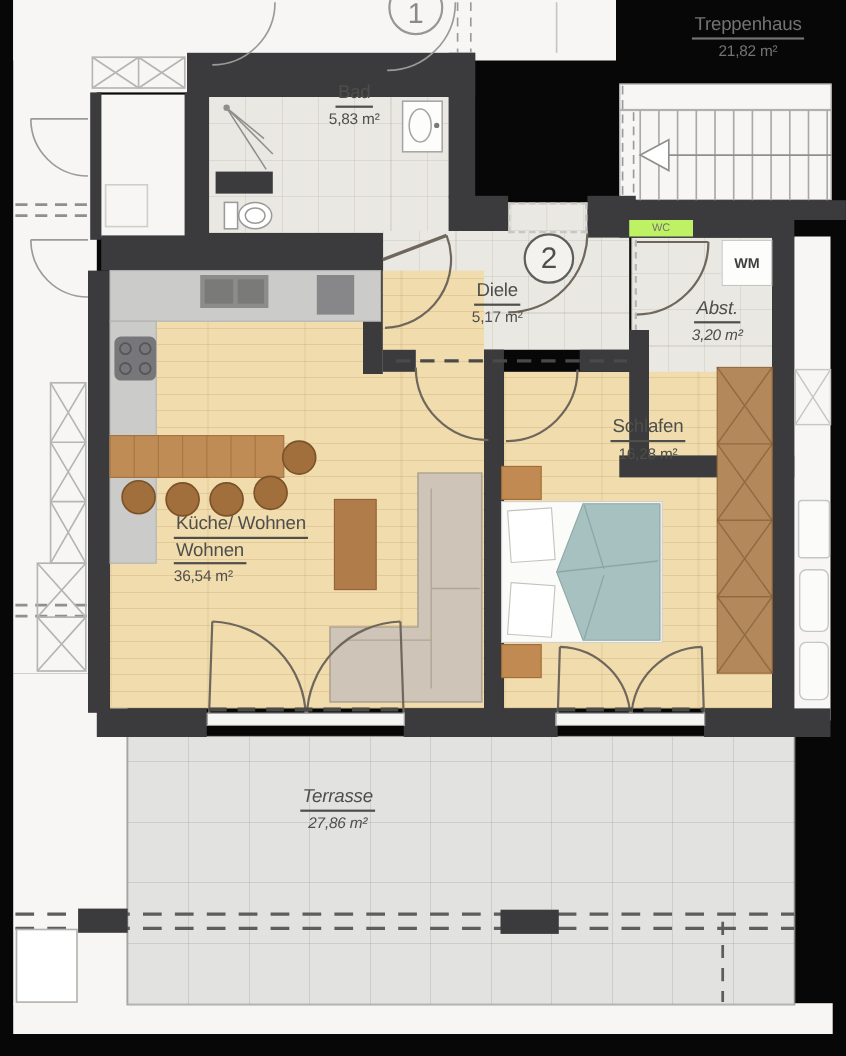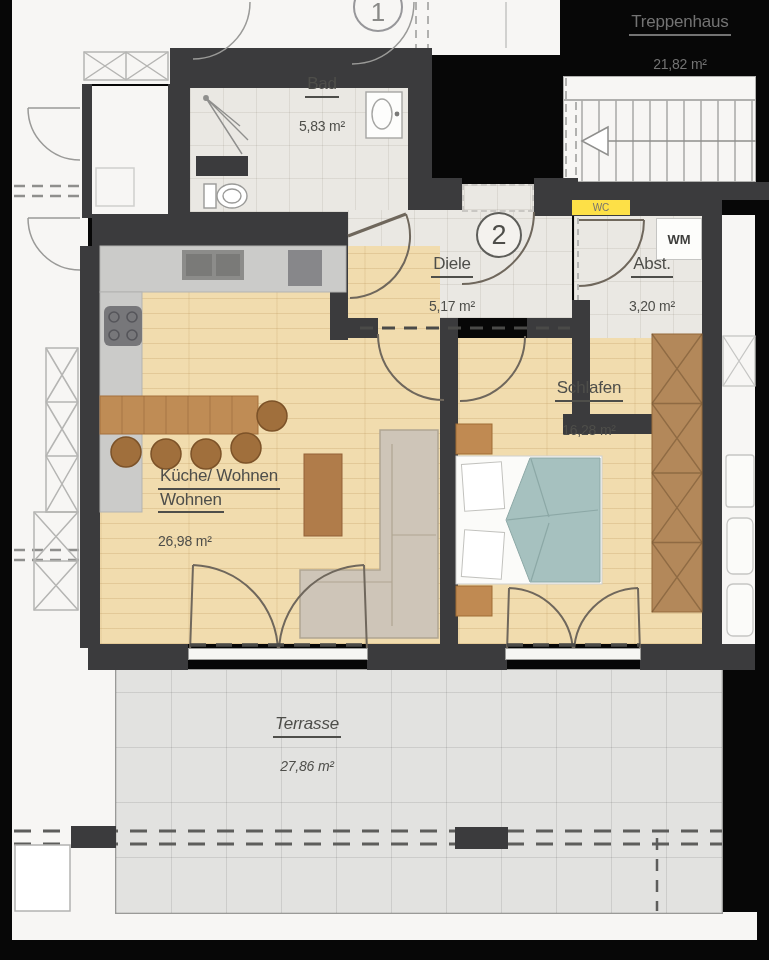--- a/index.html
+++ b/index.html
@@ -13,29 +13,29 @@
   .wood{background-color:#f1dcae;
         background-image:repeating-linear-gradient(0deg,rgba(176,134,72,.22) 0 1px,transparent 1px 15px),
                          repeating-linear-gradient(90deg,rgba(176,134,72,.10) 0 2px,transparent 2px 88px);}
   .terr{background-color:#e2e2e0;outline:1.5px solid #9a9a98;
         background-image:repeating-linear-gradient(0deg,rgba(60,60,60,.13) 0 1px,transparent 1px 55px),
                          repeating-linear-gradient(90deg,rgba(60,60,60,.13) 0 1px,transparent 1px 55px);}
   .wall{position:absolute;background:#3b3b3d;}
   .lbl{position:absolute;text-align:center;line-height:1.22;letter-spacing:-.2px;color:#4e4e4a;z-index:40;}
   .lbl.light{color:#737373;}
   .rn{display:inline-block;border-bottom:2px solid currentColor;padding:0 2px 1px;font-size:17px;}
-  .ra{display:block;font-size:14px;margin-top:20px;}
+  .ra{display:block;font-size:14px;margin-top:2px;}
   .badge{position:absolute;border-radius:50%;display:flex;align-items:center;justify-content:center;z-index:45;}
   #badge2{left:476px;top:212px;width:42px;height:42px;border:2px solid #5e5e5a;background:#f4f2ee;
           color:#4e4e4a;font-size:27px;}
   #badge1{left:353px;top:-18px;width:50px;height:50px;border:2px solid #97979a;background:transparent;
           color:#8a8a88;font-size:26px;align-items:flex-end;padding-bottom:2px;box-sizing:border-box;}
   #wmbox{left:656px;top:218px;width:44px;height:40px;background:#fdfdfb;border:1px solid #c5c5c3;
          display:flex;align-items:center;justify-content:center;font-weight:bold;font-size:13px;color:#3f3f3d;z-index:30;}
-  #wclbl{left:572px;top:200px;width:58px;height:15px;background:#fde047;display:flex;align-items:center;
+  #wclbl{left:572px;top:200px;width:58px;height:15px;background:#bef264;display:flex;align-items:center;
          justify-content:center;font-size:10px;color:#77736e;z-index:30;}
   #niche{left:462px;top:184px;width:72px;height:28px;border:2px dashed #c9c7c3;box-sizing:border-box;z-index:25;}
   #thr1{left:188px;top:648px;width:180px;height:12px;}
   #thr2{left:505px;top:648px;width:136px;height:12px;}
   .thr{position:absolute;background:#f5f5f3;border:1px solid #9b9b99;box-sizing:border-box;z-index:22;}
   .landing{border:1.5px solid #b0b0ae;box-sizing:border-box;}
   svg{position:absolute;left:0;top:0;z-index:20;pointer-events:none;}
   #walls{z-index:15;}
 </style>
 </head>
@@ -252,32 +252,32 @@
     <span class="ra">21,82 m²</span>
   </div>
   <div class="lbl" style="left:270px;top:74px;width:104px;">
     <span class="rn">Bad</span>
     <span class="ra">5,83 m²</span>
   </div>
   <div class="lbl" style="left:400px;top:254px;width:104px;">
     <span class="rn">Diele</span>
     <span class="ra">5,17 m²</span>
   </div>
-  <div class="lbl" style="left:600px;top:254px;width:104px;">
+  <div class="lbl" style="left:600px;top:270px;width:104px;font-style:italic;">
     <span class="rn">Abst.</span>
     <span class="ra">3,20 m²</span>
   </div>
   <div class="lbl" style="left:534px;top:378px;width:110px;">
     <span class="rn">Schlafen</span>
     <span class="ra">16,28 m²</span>
   </div>
   <div class="lbl" style="left:158px;top:466px;width:150px;text-align:left;">
     <span class="rn">Küche/ Wohnen</span><br>
     <span class="rn">Wohnen</span>
-    <span class="ra">26,98 m²</span>
+    <span class="ra">36,54 m²</span>
   </div>
   <div class="lbl" style="left:252px;top:714px;width:110px;font-style:italic;">
     <span class="rn">Terrasse</span>
     <span class="ra">27,86 m²</span>
   </div>
 
   <div class="badge" id="badge2">2</div>
   <div class="badge" id="badge1">1</div>
   <div class="abs" id="wmbox">WM</div>
   <div class="abs" id="wclbl">WC</div>

